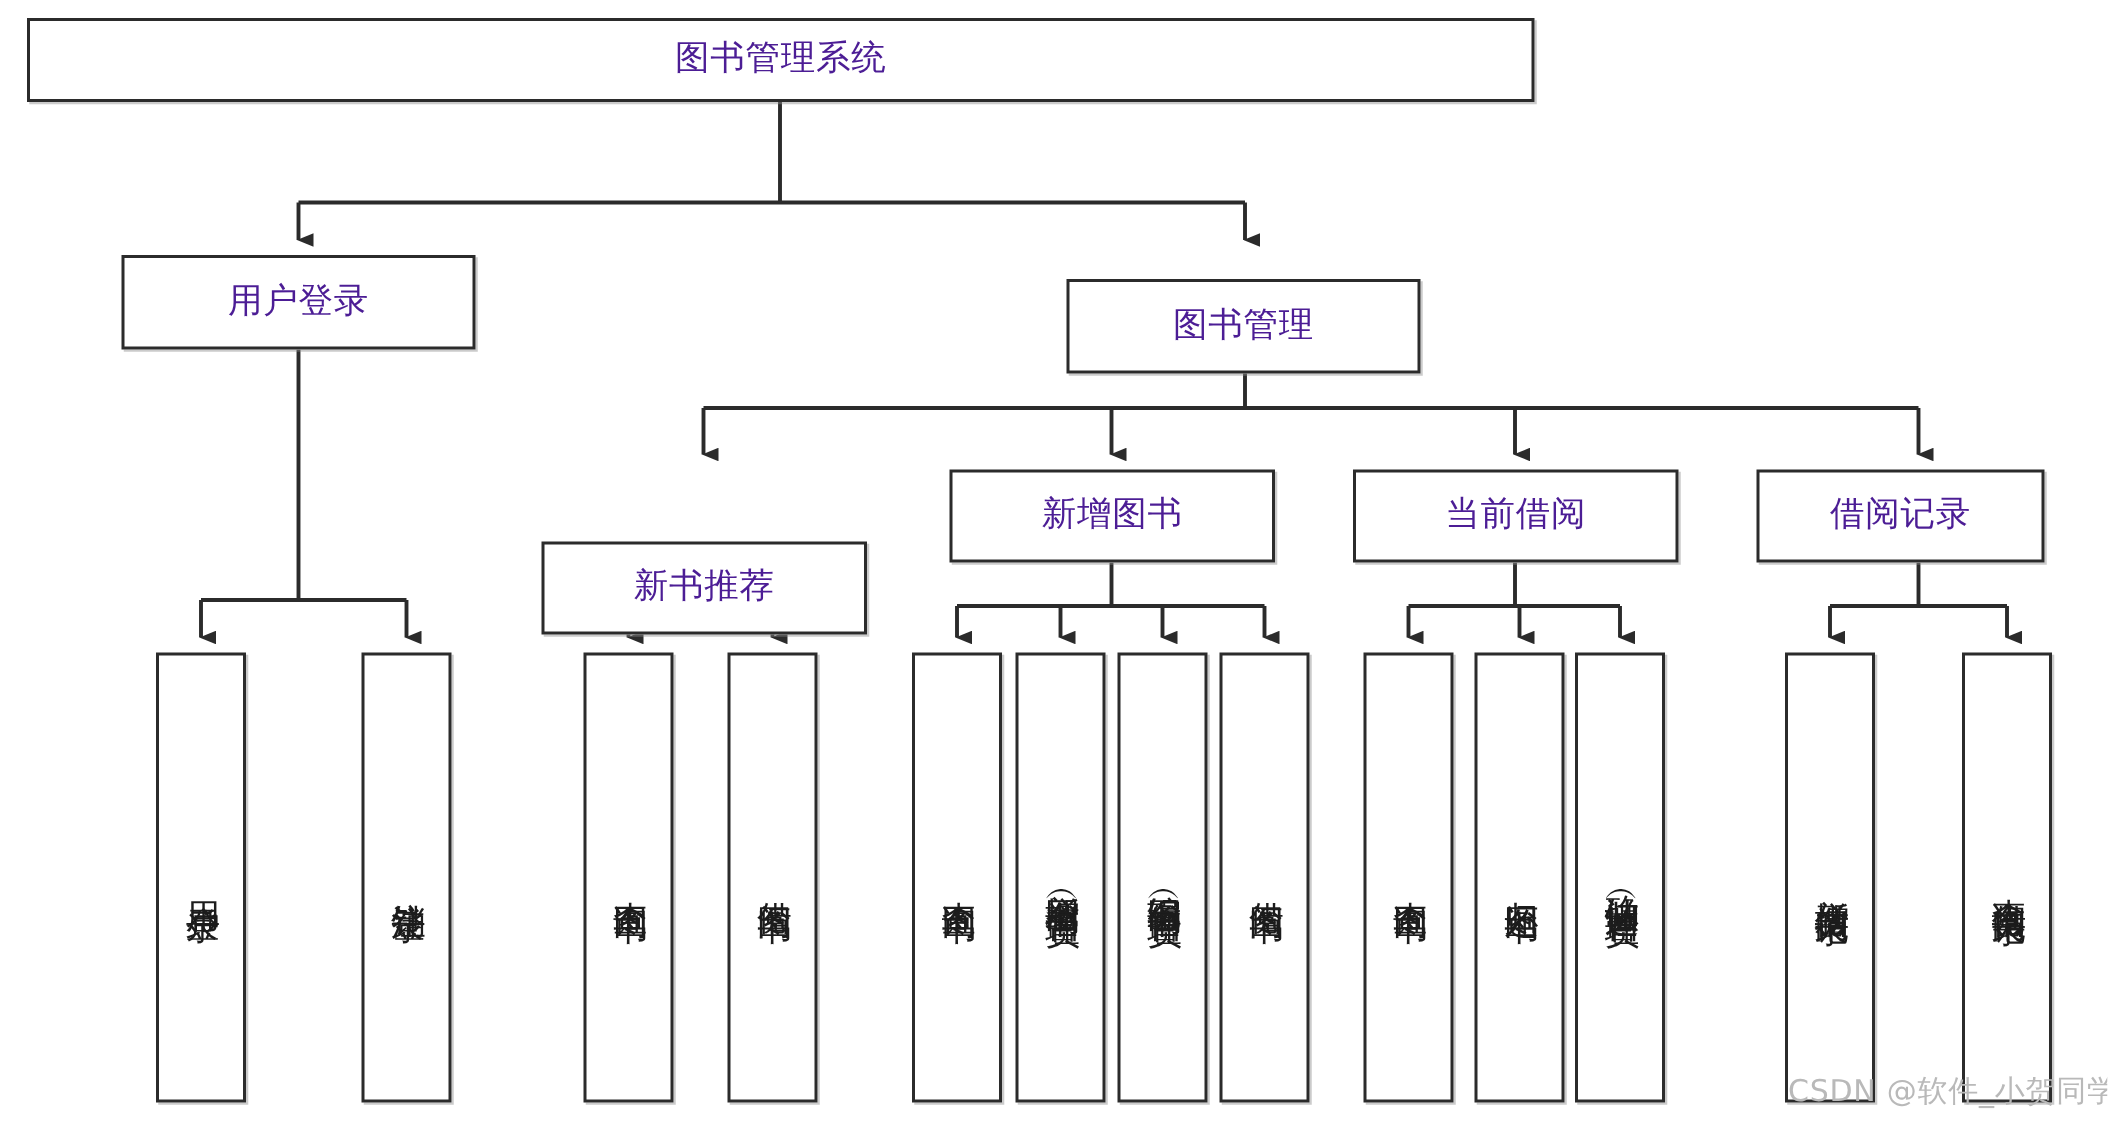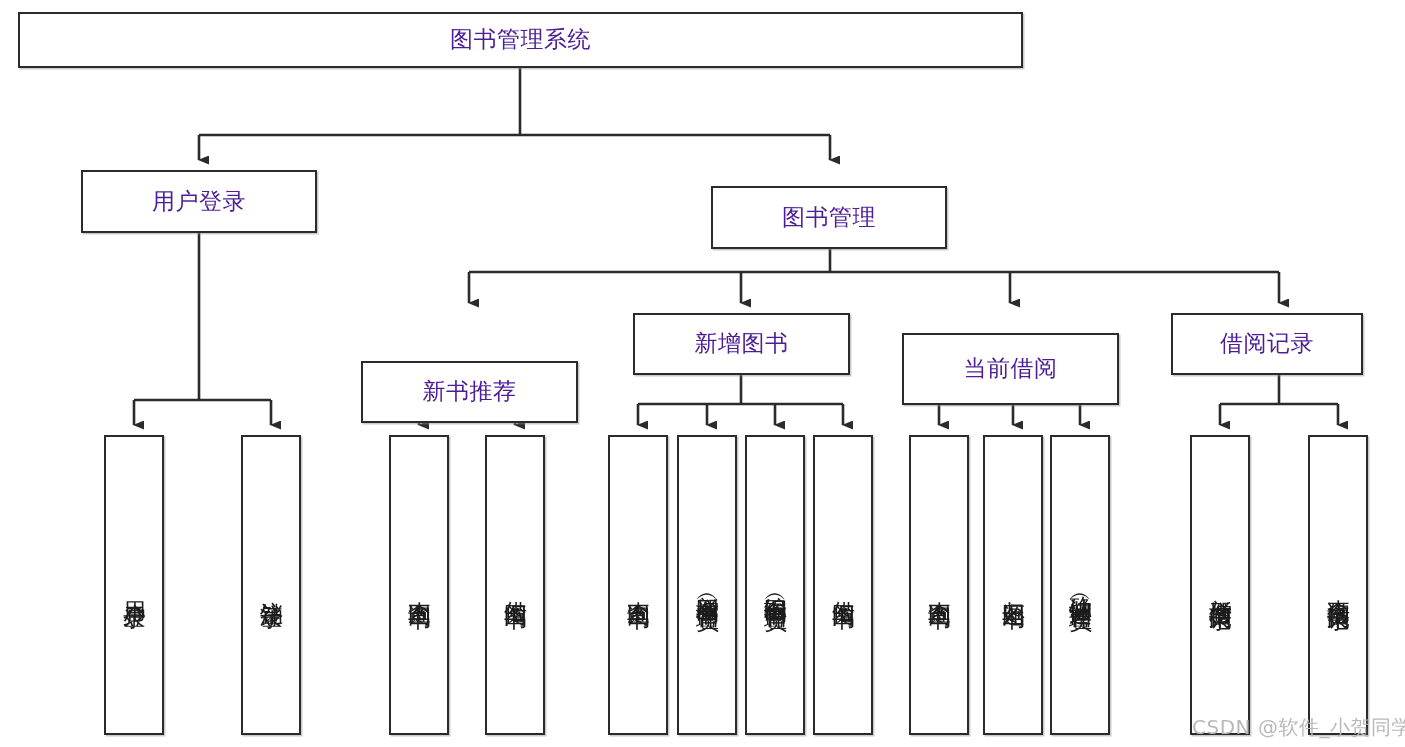--- a/index.html
+++ b/index.html
@@ -131,21 +131,21 @@
   <div class="node-box" style="left: 711px; top: 170px; width: 236px; height: 63px; margin-top: 16px;">
     <span class="node-label-h">图书管理</span>
   </div>
 
   <div class="node-box" style="left: 361px; top: 313px; width: 217px; height: 62px; margin-top: 48px;">
     <span class="node-label-h">新书推荐</span>
   </div>
   <div class="node-box" style="left: 633px; top: 313px; width: 217px; height: 62px;">
     <span class="node-label-h">新增图书</span>
   </div>
-  <div class="node-box" style="left: 902px; top: 313px; width: 217px; height: 72px; margin-top: 20px;">
+  <div class="node-box" style="left: 902px; top: 313px; width: 217px; height: 62px;">
     <span class="node-label-h">当前借阅</span>
   </div>
   <div class="node-box" style="left: 1171px; top: 313px; width: 192px; height: 62px;">
     <span class="node-label-h">借阅记录</span>
   </div>
 
   <div class="node-box leaf" style="left: 104px; top: 435px; width: 60px; height: 300px;">
     <span class="node-label-v">用户登录</span>
   </div>
   <div class="node-box leaf" style="left: 241px; top: 435px; width: 60px; height: 300px;">

